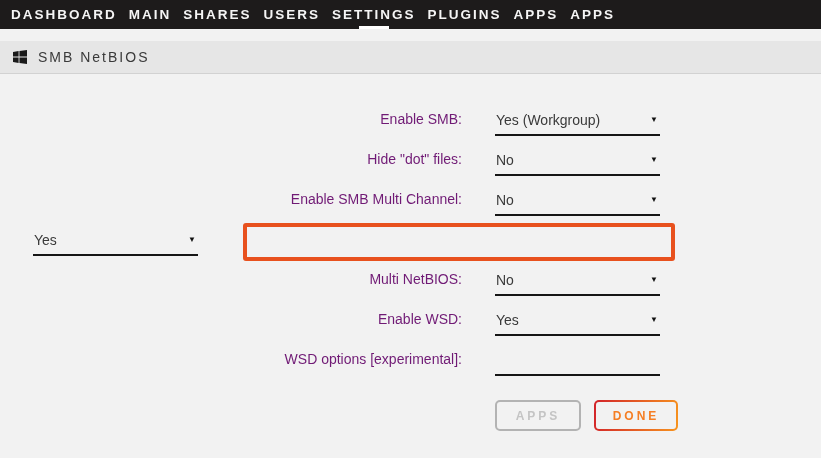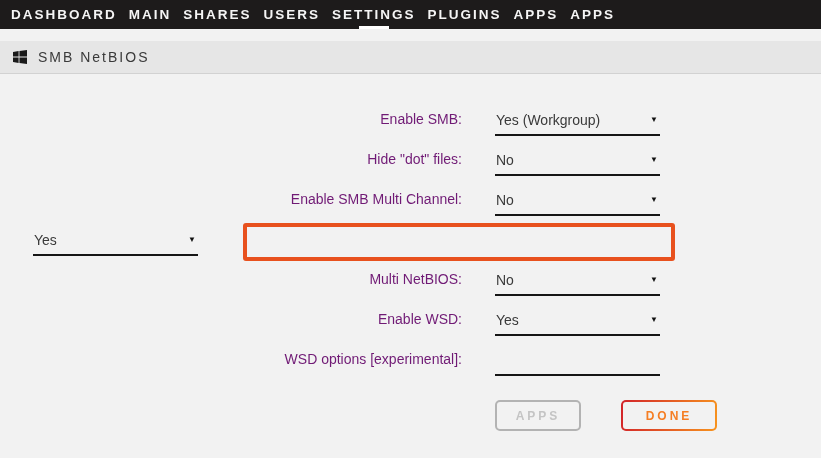--- a/index.html
+++ b/index.html
@@ -147,27 +147,26 @@
     cursor: pointer;
     padding: 0 14px;
   }
   .btn-apply {
     width: 86px;
     background: transparent;
     border: 2px solid #b3b3b3;
     color: #c4c4c4;
   }
   .btn-done {
-    width: 96px;
+    width: 84px;
     border: 2px solid transparent;
     background:
       linear-gradient(#f2f2f2, #f2f2f2) padding-box,
       linear-gradient(100deg, #d2232a, #f7941e) border-box;
     color: #f57e24;
-    margin-left: 27px;
   }
 </style>
 </head>
 <body>
 
 <div class="nav-bar">
   <span class="nav-item">DASHBOARD</span>
   <span class="nav-item">MAIN</span>
   <span class="nav-item">SHARES</span>
   <span class="nav-item">USERS</span>

